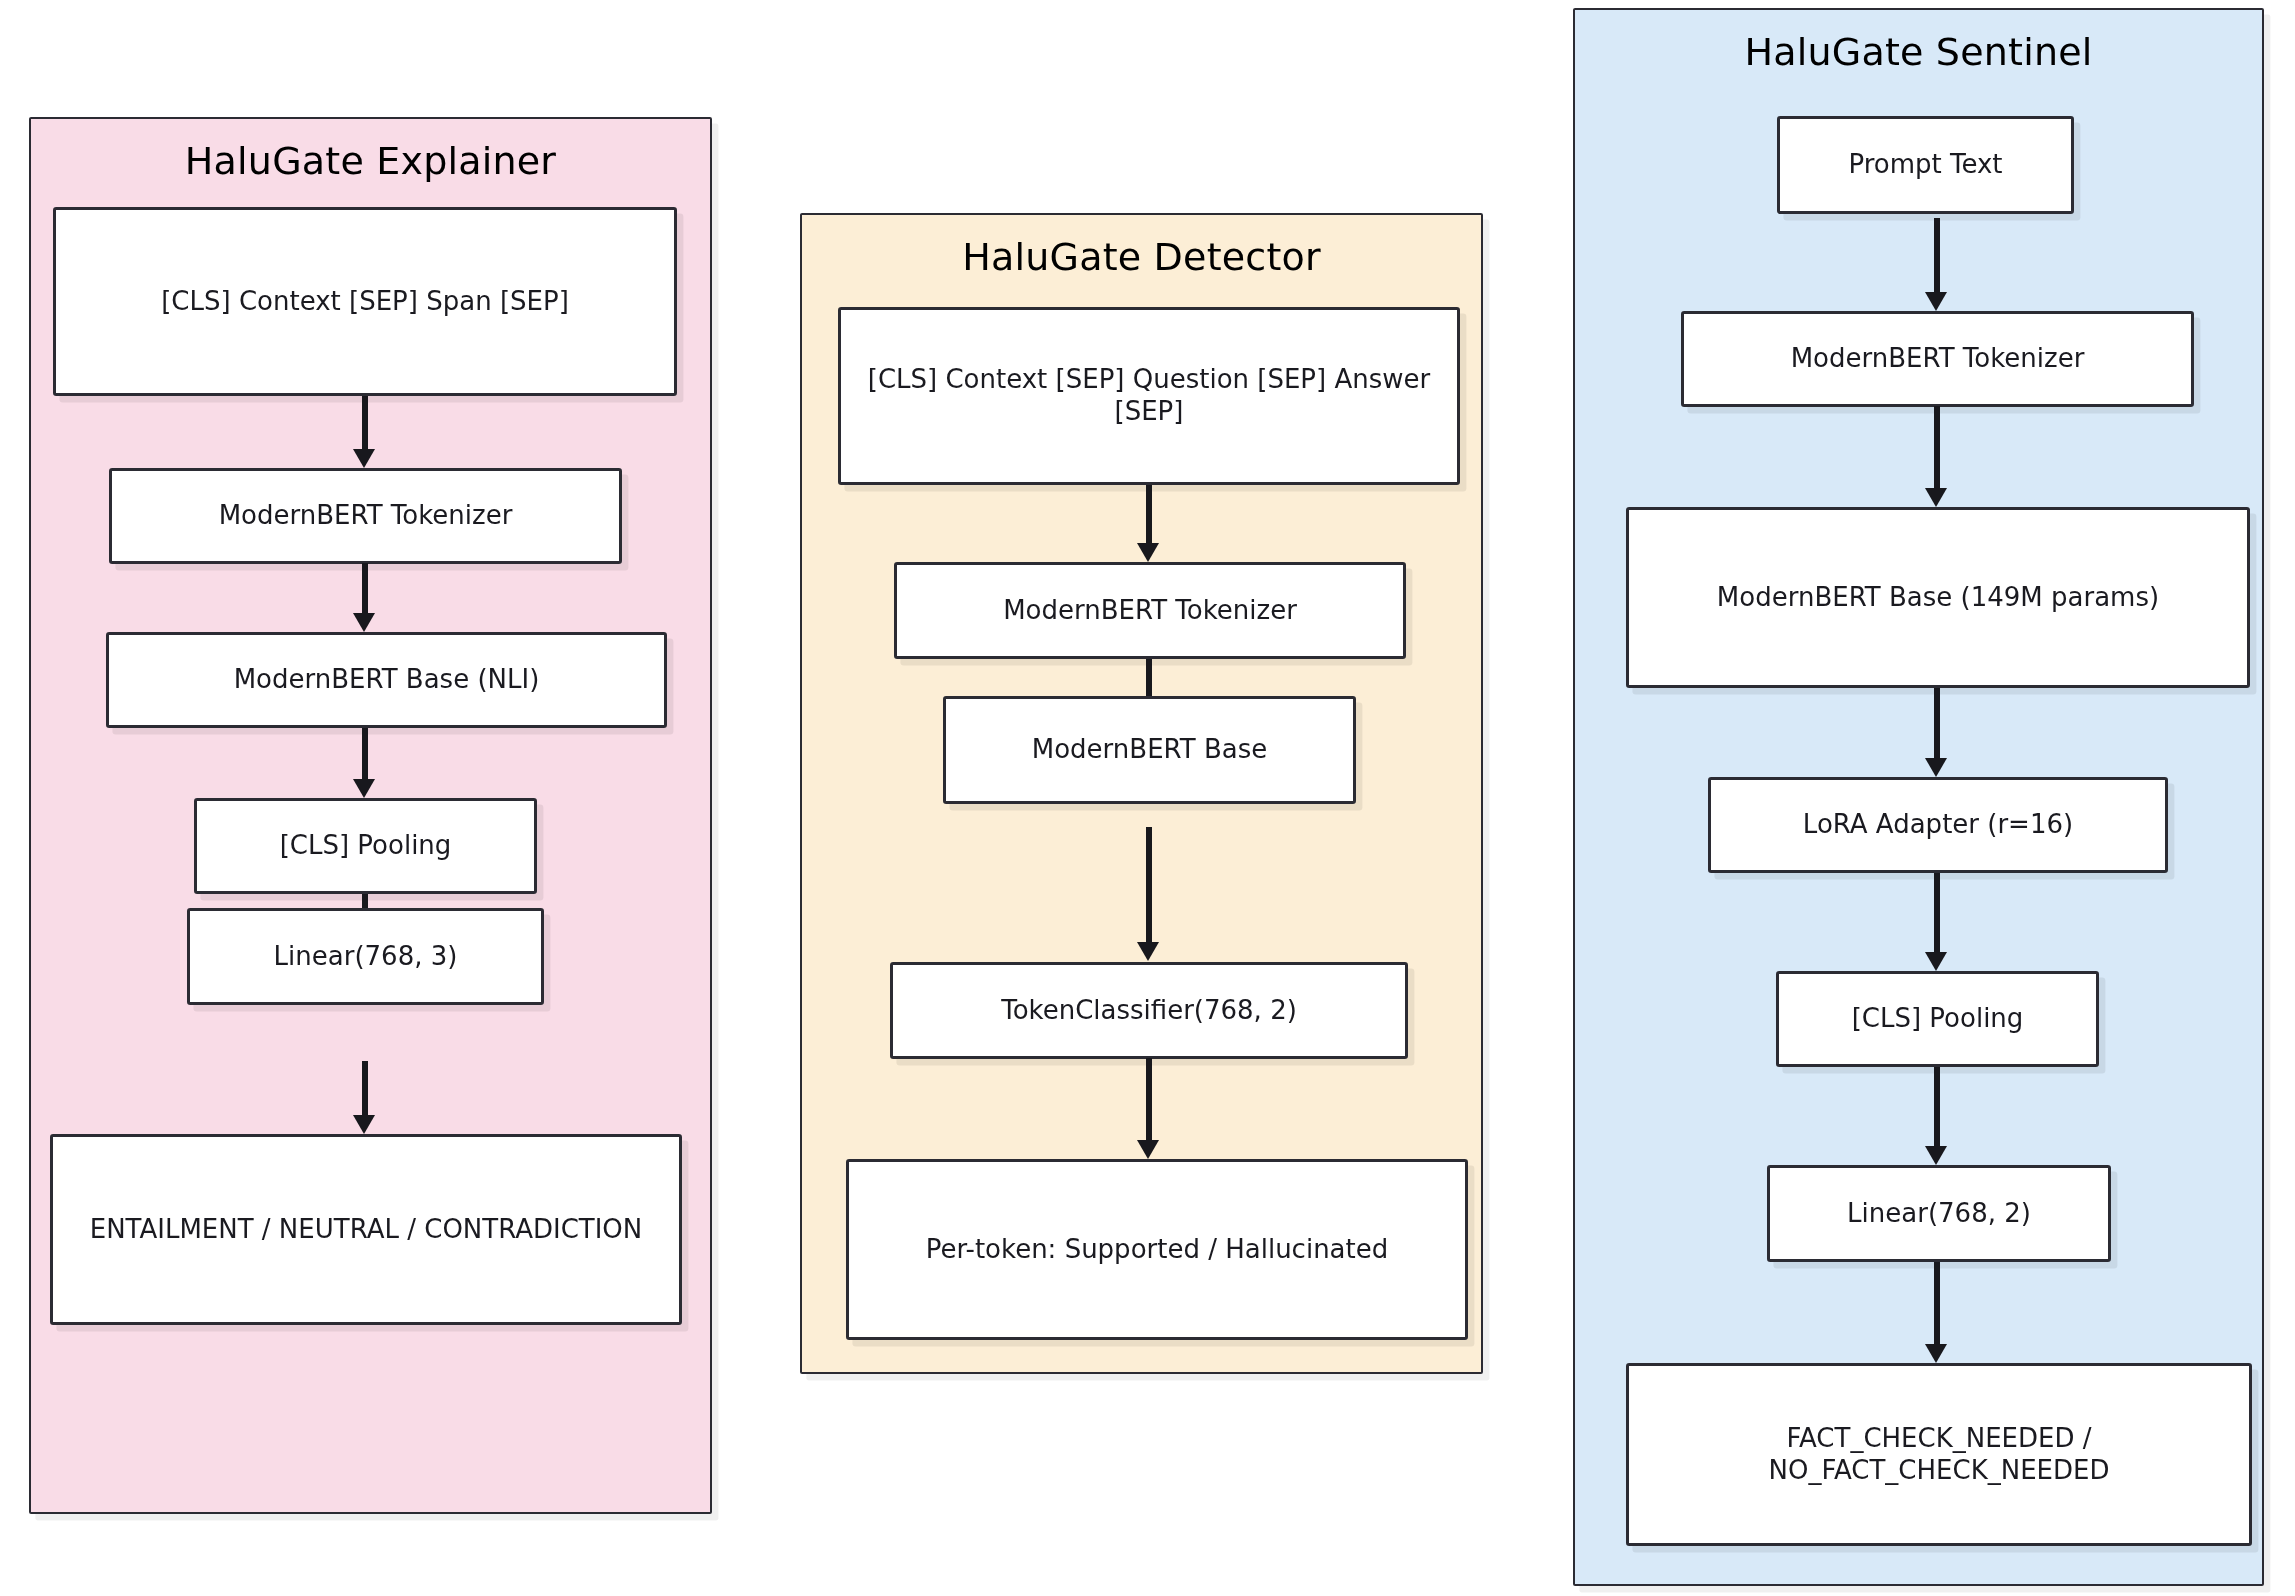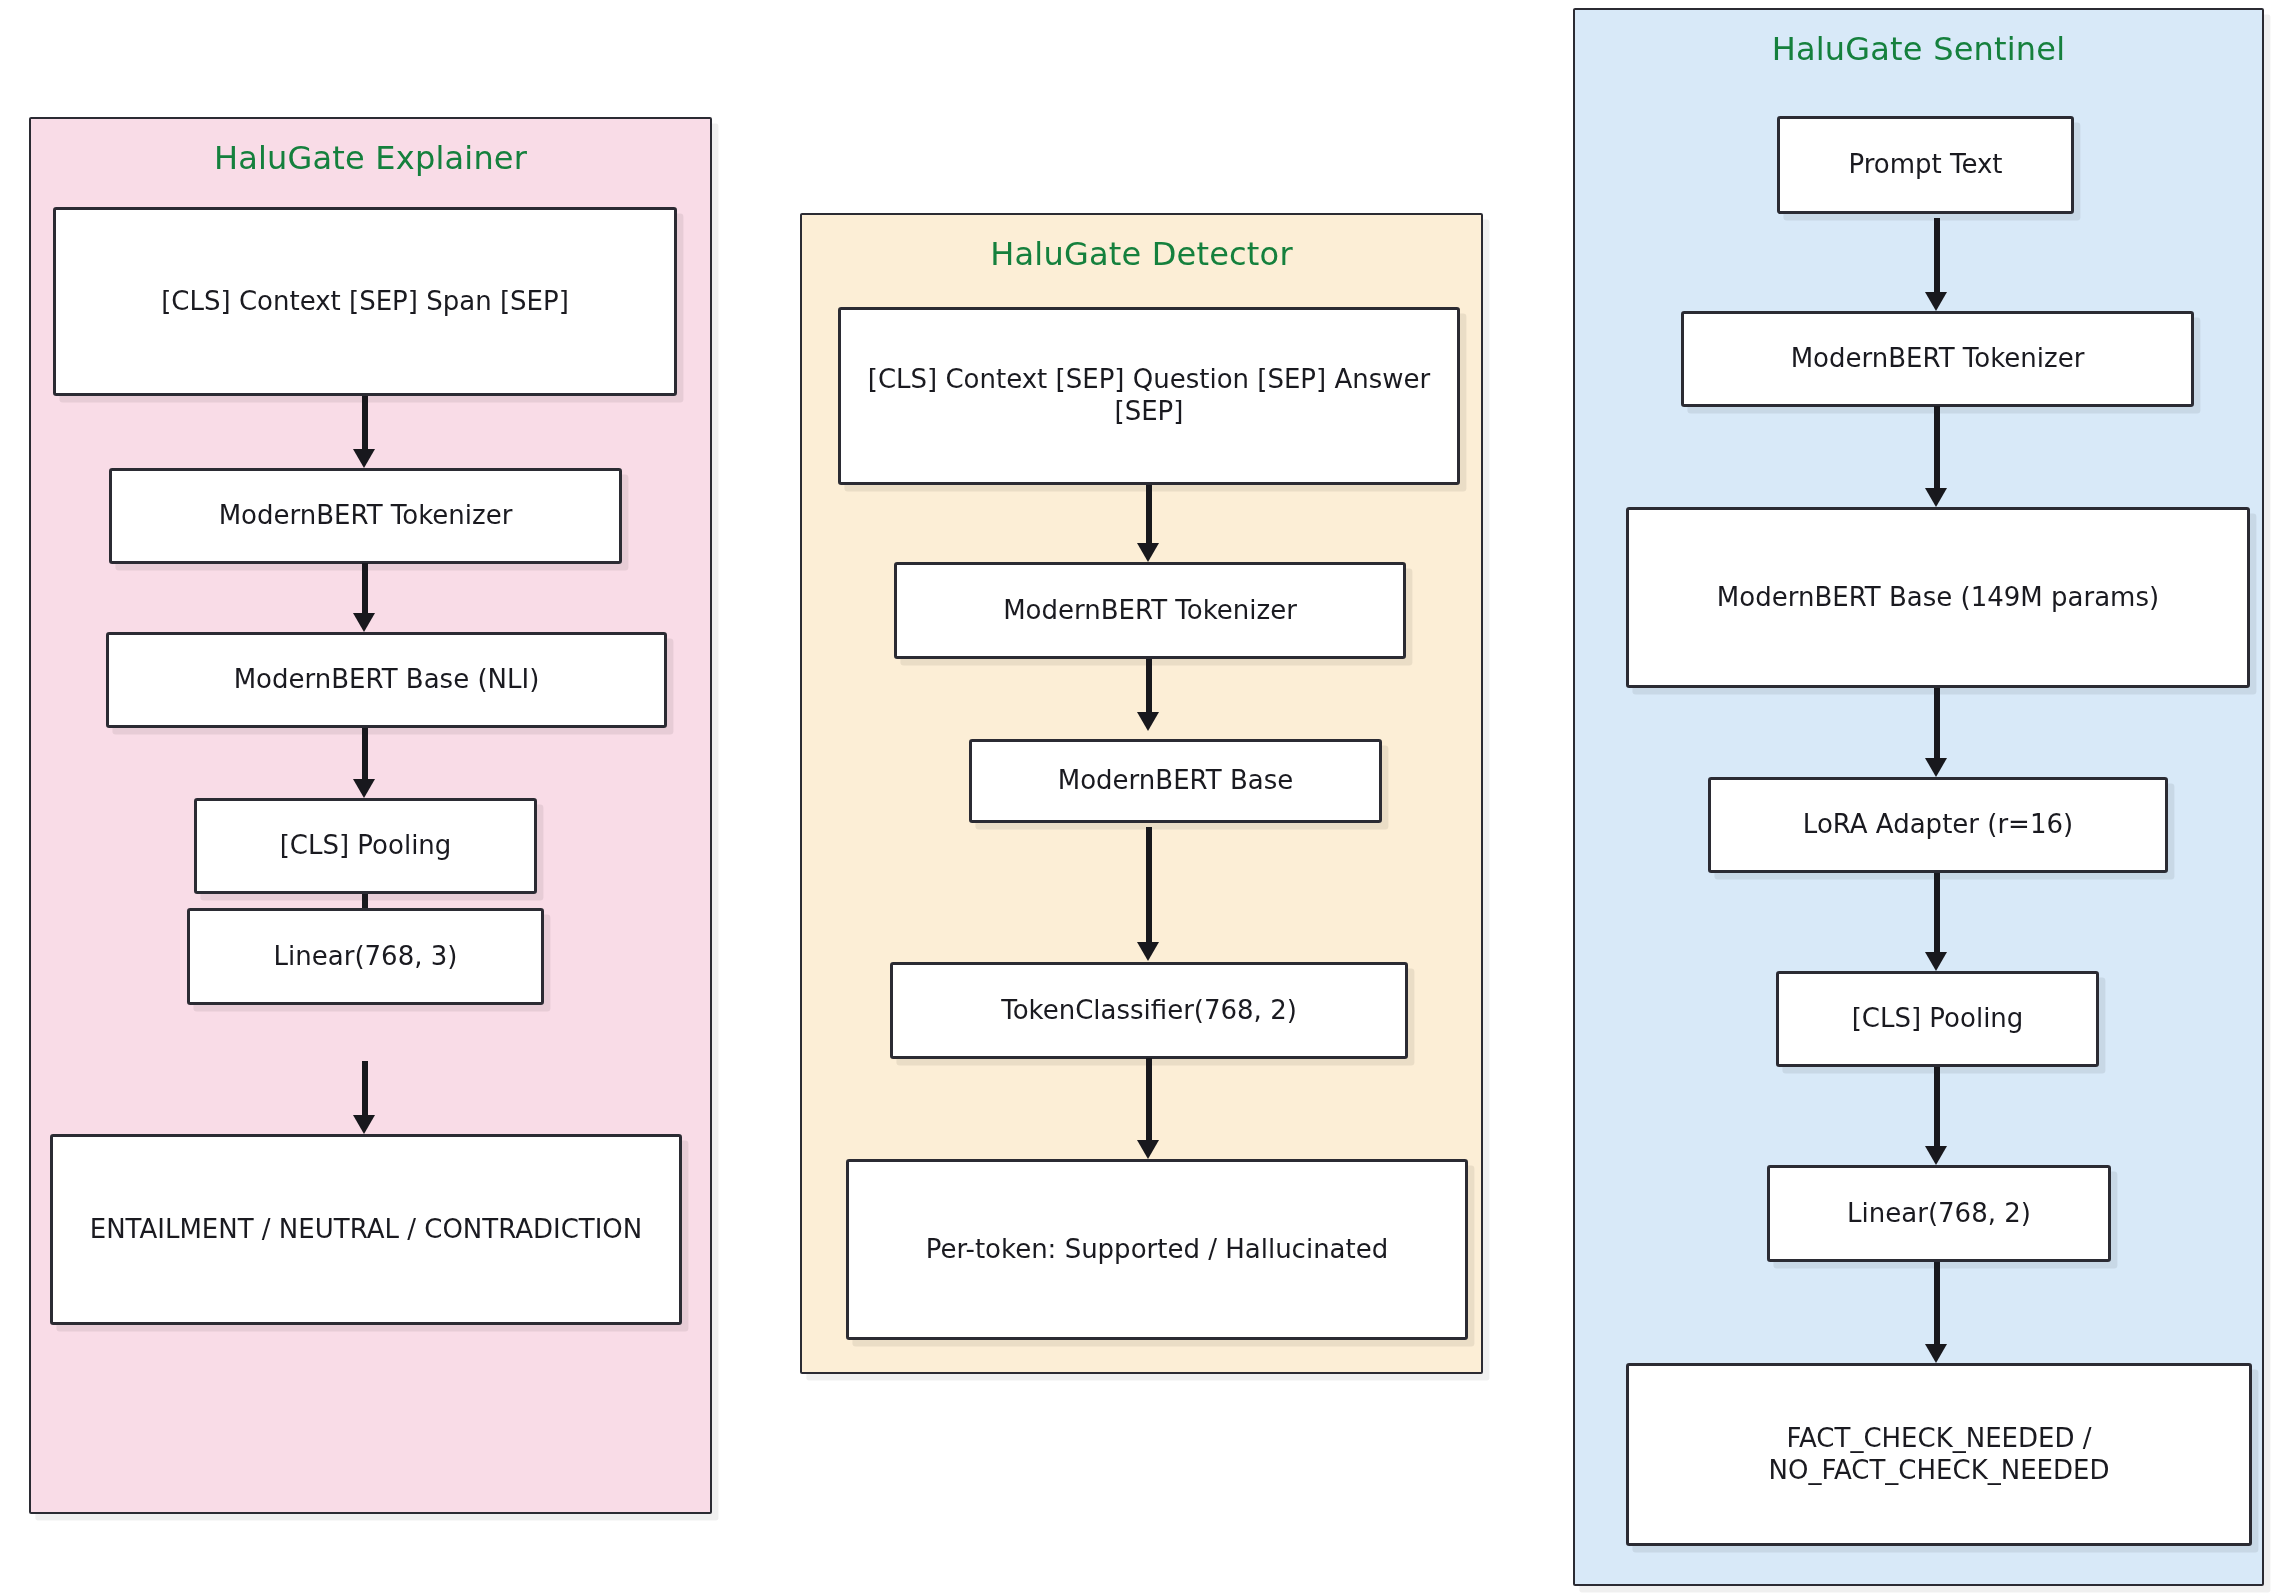--- a/index.html
+++ b/index.html
@@ -24,22 +24,22 @@
   
   .subgraph {
     position: absolute;
     border: 2.7px solid #2b2b33;
     border-radius: 2.1px;
     box-sizing: border-box;
     box-shadow: 6.4px 6.4px 0 rgba(0,0,0,0.06);
   }
   .subgraph-title {
     text-align: center;
-    font-size: 32px;
-    color: #15803d;
+    font-size: 38px;
+    color: #000000;
     letter-spacing: 0.2px;
     white-space: nowrap;
   }
 
   #sg-explainer {
     left: 29px;
     top: 117px;
     width: 683px;
     height: 1397px;
     background: #f9dce7;
@@ -172,21 +172,21 @@
   </div>
 
   <div class="node" style="left:894px; top:562px; width:512px; height:97px;">
     <span>ModernBERT Tokenizer</span>
   </div>
   <div class="arrow" style="left:1149px; top:659px; height:72px;">
     <div class="shaft" style="height:53px;"></div>
       <div class="head"></div>
   </div>
 
-  <div class="node" style="left:943px; top:739px; width:413px; height:84px;margin-left:26px;">
+  <div class="node" style="left:943px; top:696px; width:413px; height:108px;">
     <span>ModernBERT Base</span>
   </div>
   <div class="arrow" style="left:1149px; top:827px; height:134px;">
     <div class="shaft" style="height:115px;"></div>
       <div class="head"></div>
   </div>
 
   <div class="node" style="left:890px; top:962px; width:518px; height:97px;">
     <span>TokenClassifier(768, 2)</span>
   </div>

